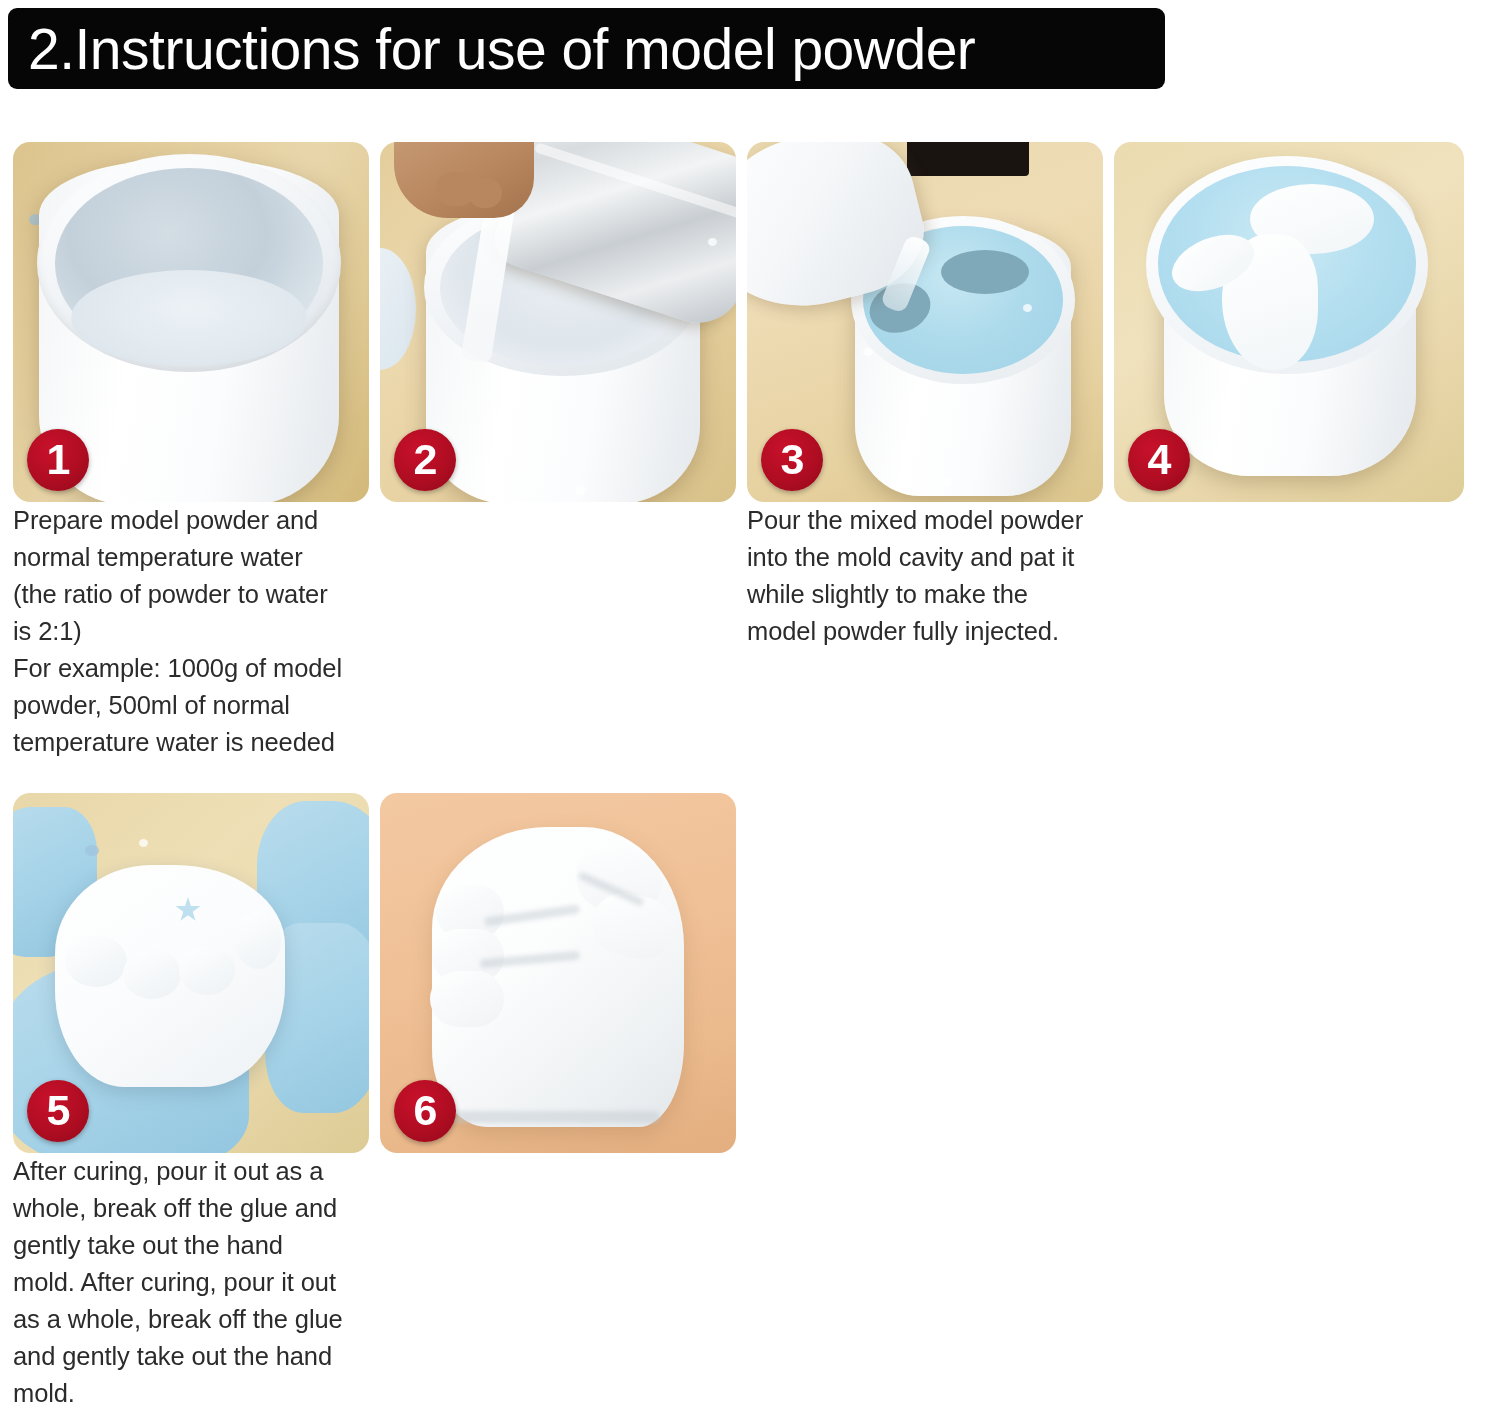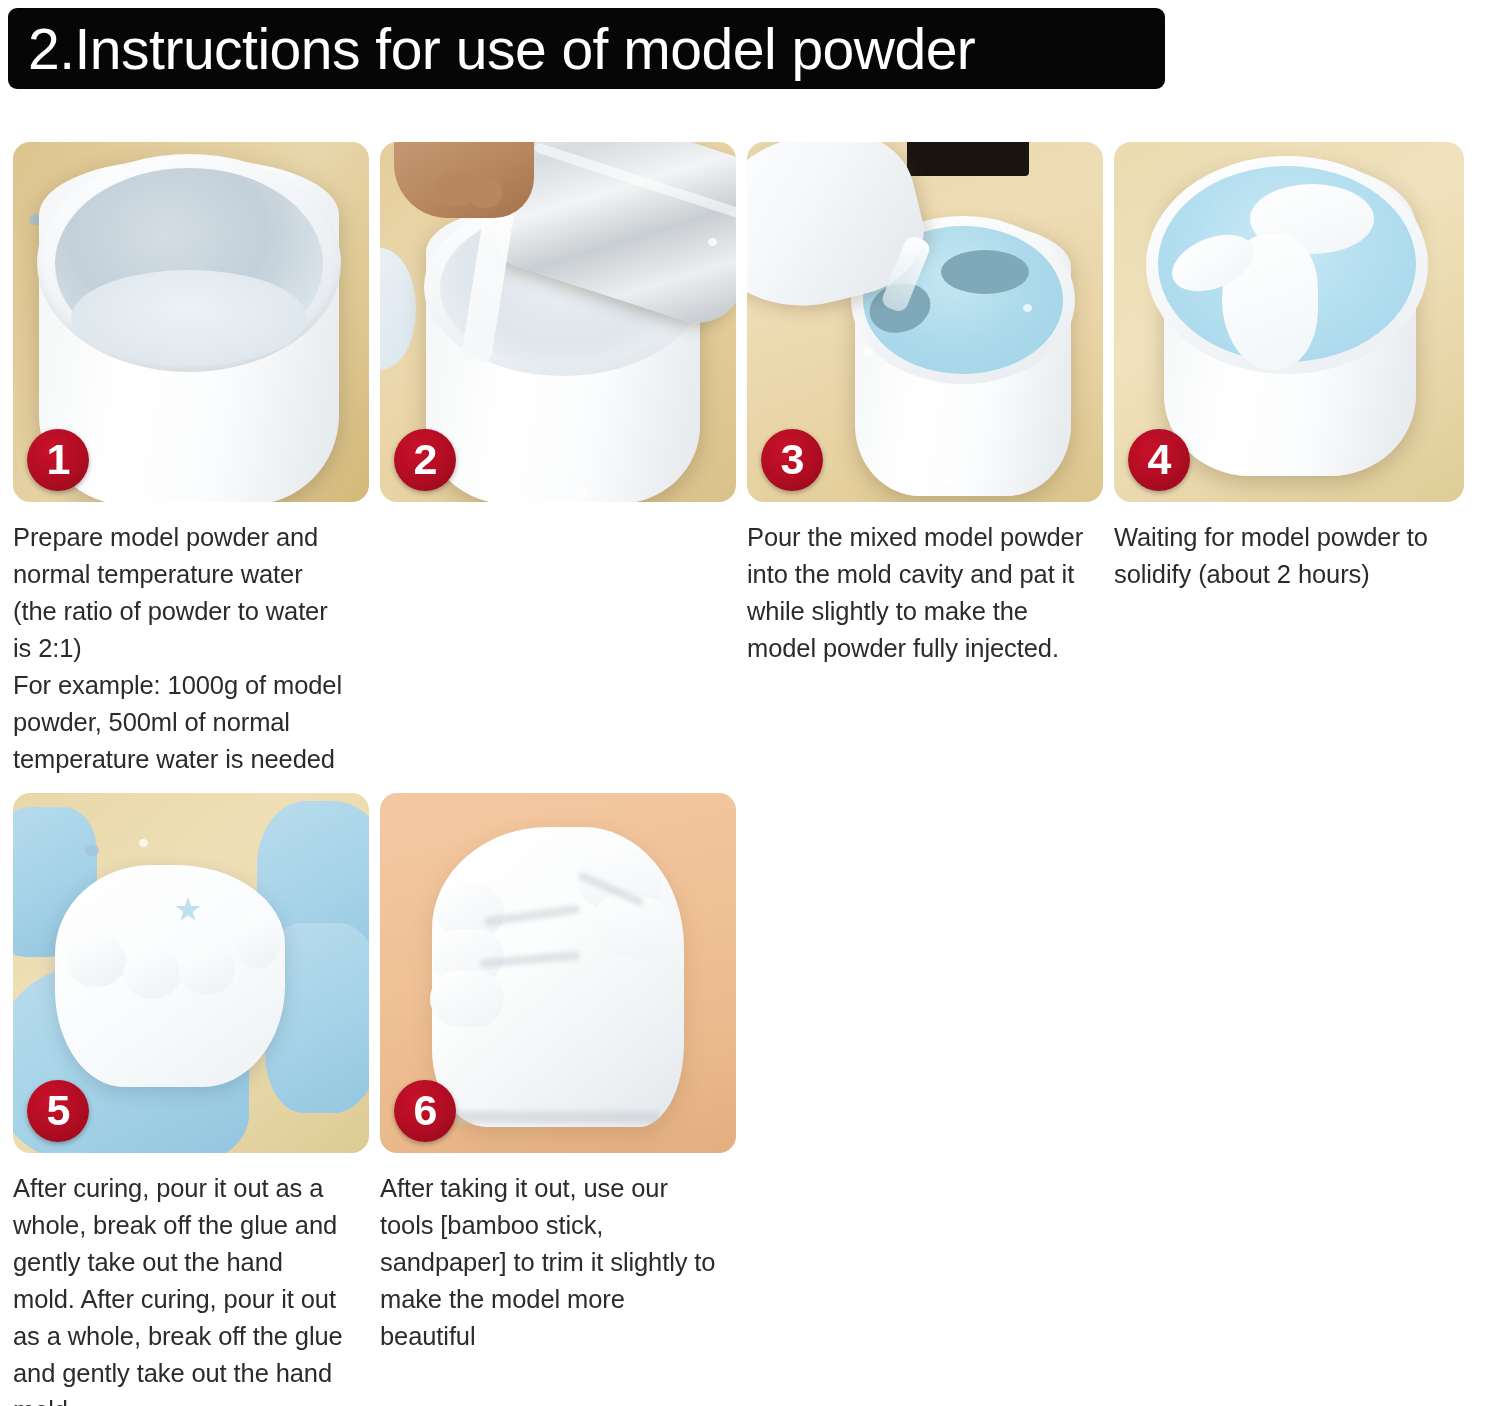--- a/index.html
+++ b/index.html
@@ -282,21 +282,20 @@
     font-size: 43px;
     line-height: 43px;
     font-weight: 700;
     font-family: "Liberation Sans", sans-serif;
     letter-spacing: -1px;
     transform: translateY(-1px);
   }
 
   
   .caption {
-    margin-top: 17px;
     width: 356px;
     color: #2b2b2b;
     font-size: 25.5px;
     line-height: 37px;
     font-family: "Liberation Sans", sans-serif;
     white-space: pre-line;
     letter-spacing: -0.1px;
   }
   .caption.w4 { width: 350px; }
 </style>
@@ -386,22 +385,20 @@
         <div class="cup-body p4-cup"></div>
         <div class="cup-rim p4-rim"></div>
         <div class="p4-blue"></div>
         <div class="p4-plaster" style="left:136px;top:42px;width:124px;height:70px;"></div>
         <div class="p4-plaster" style="left:108px;top:92px;width:96px;height:136px;border-radius:48% 40% 44% 52%;"></div>
         <div class="p4-plaster" style="left:56px;top:96px;width:86px;height:50px;transform:rotate(-22deg);"></div>
         <div class="badge">
           <span class="badge-num">4</span>
         </div>
       </div>
-      <div class="caption w4">Waiting for model powder to
-solidify (about 2 hours)</div>
     </div>
 
   </div>
 
   <div class="steps-row row-2">
 
     <div class="step">
       <div class="photo">
         <div class="bg-tan5"></div>
         <div class="p5-mold" style="left:-26px;top:14px;width:110px;height:150px;"></div>
@@ -439,22 +436,17 @@
         <div class="p6-finger" style="left:196px;top:54px;width:86px;height:66px;transform:rotate(16deg);"></div>
         <div class="p6-finger" style="left:212px;top:102px;width:82px;height:62px;transform:rotate(14deg);"></div>
         <div class="p6-shadow" style="left:104px;top:118px;width:96px;height:9px;transform:rotate(-8deg);"></div>
         <div class="p6-shadow" style="left:100px;top:162px;width:100px;height:9px;transform:rotate(-5deg);"></div>
         <div class="p6-shadow" style="left:196px;top:92px;width:70px;height:8px;transform:rotate(24deg);"></div>
         <div class="p6-shadow" style="left:70px;top:318px;width:210px;height:12px;"></div>
         <div class="badge">
           <span class="badge-num">6</span>
         </div>
       </div>
-      <div class="caption">After taking it out, use our
-tools [bamboo stick,
-sandpaper] to trim it slightly to
-make the model more
-beautiful</div>
     </div>
 
   </div>
 
 </div>
 
 </body></html>

